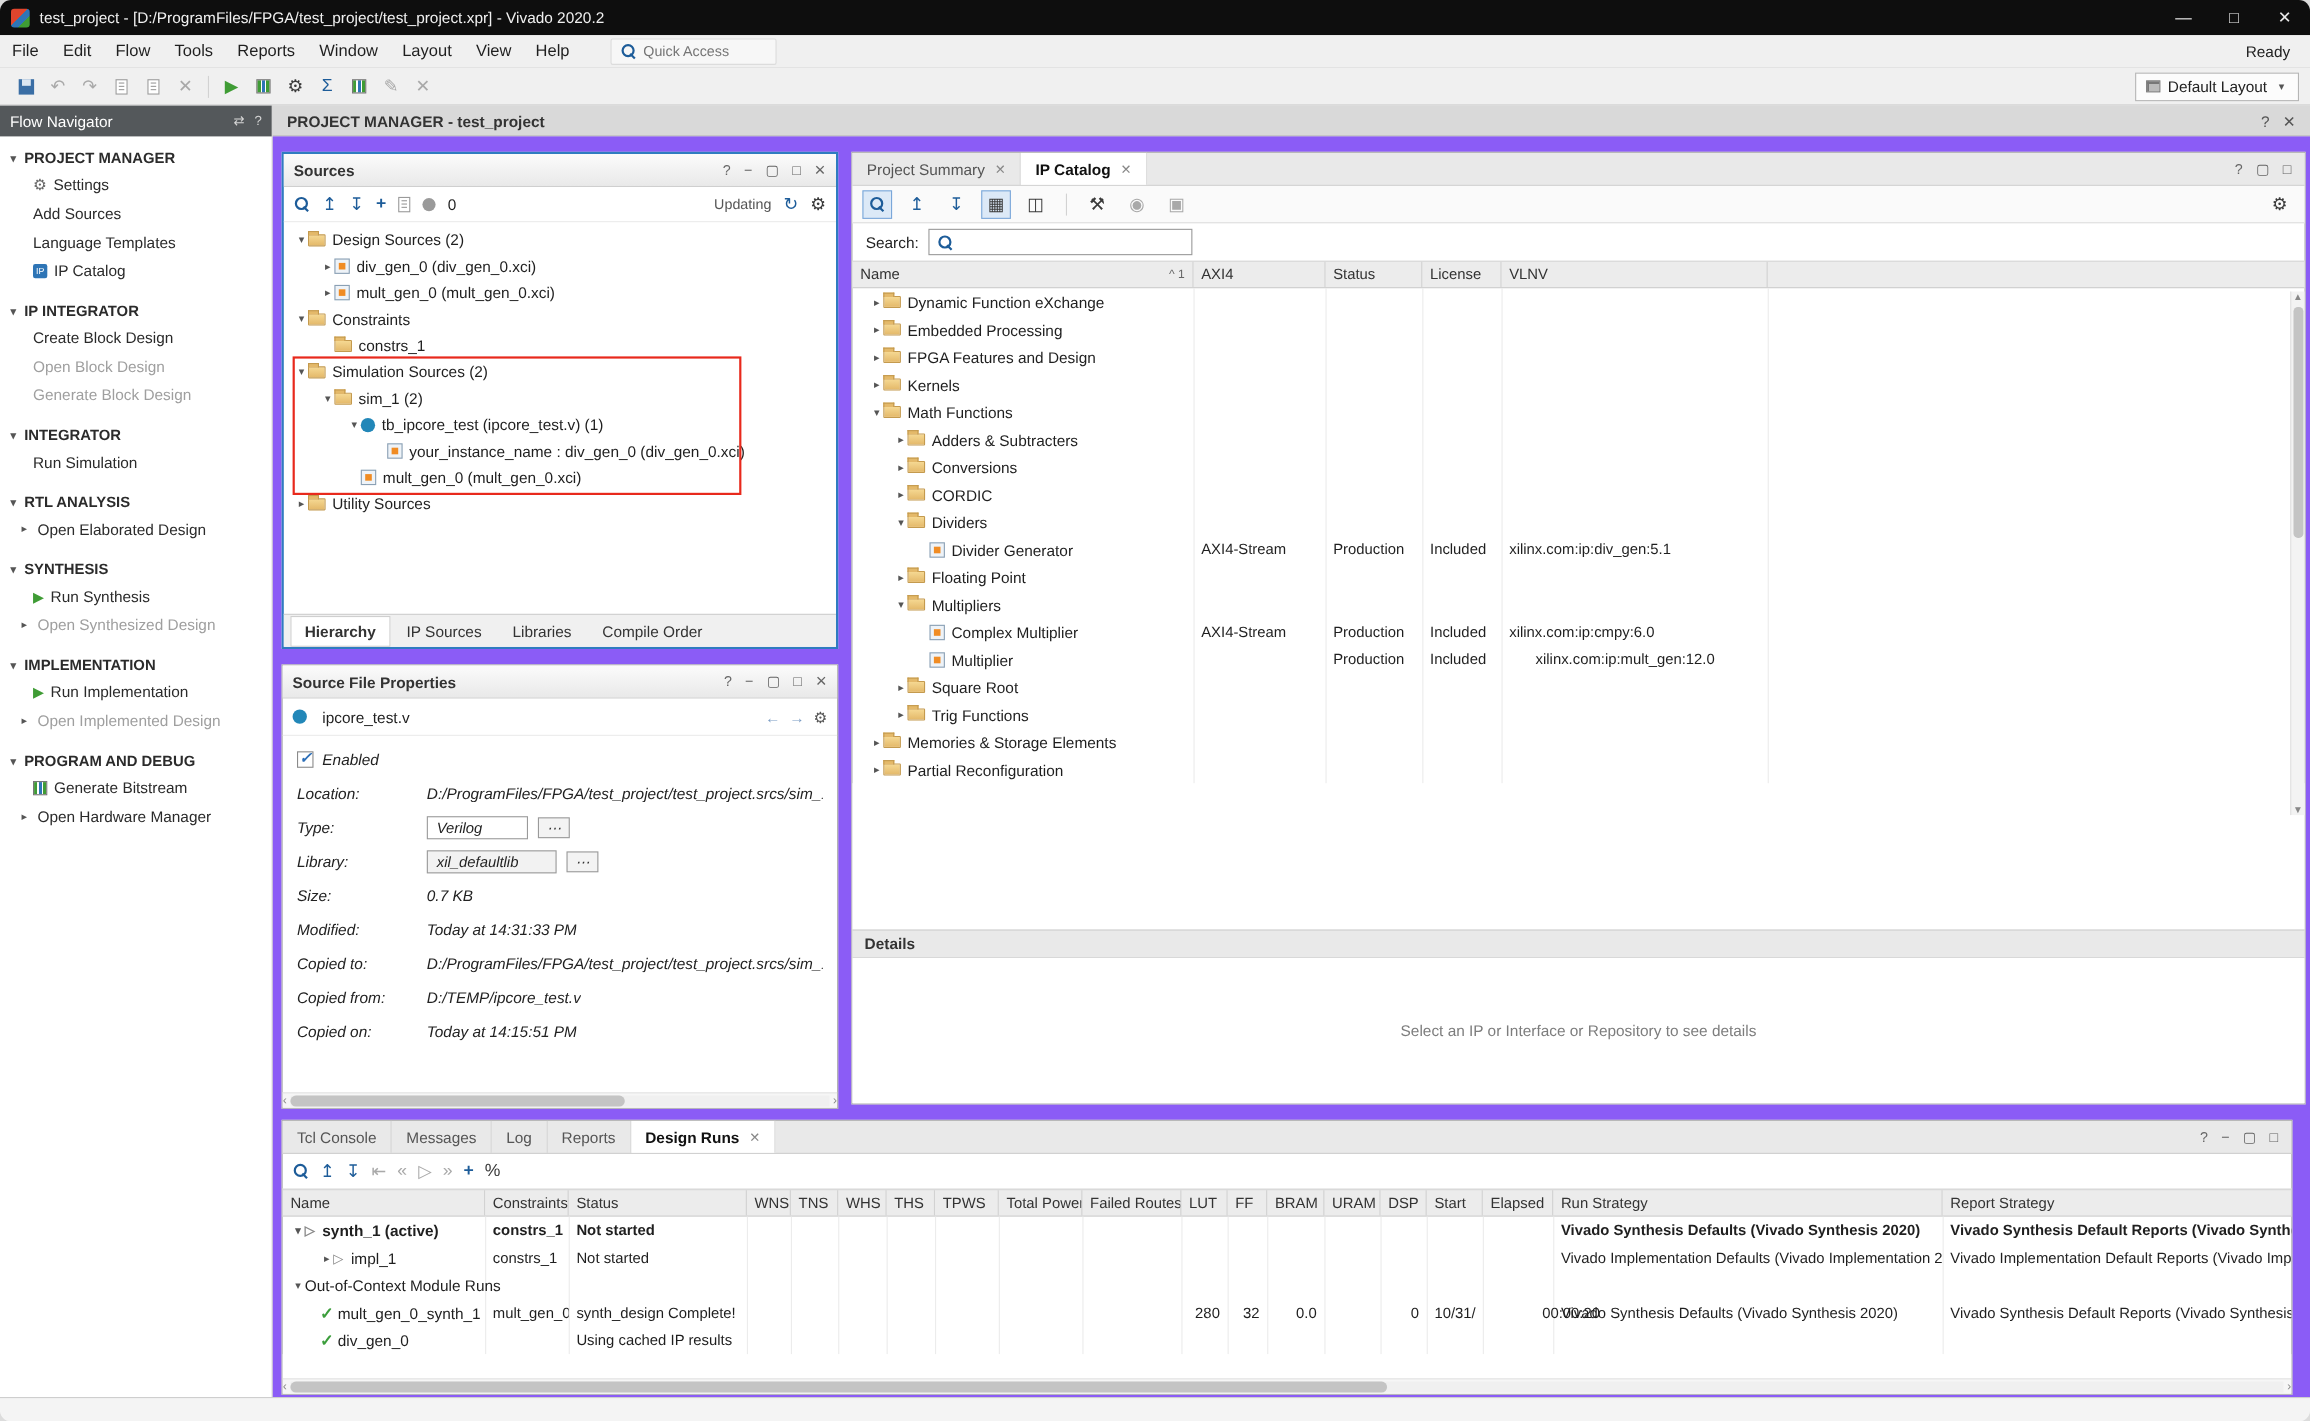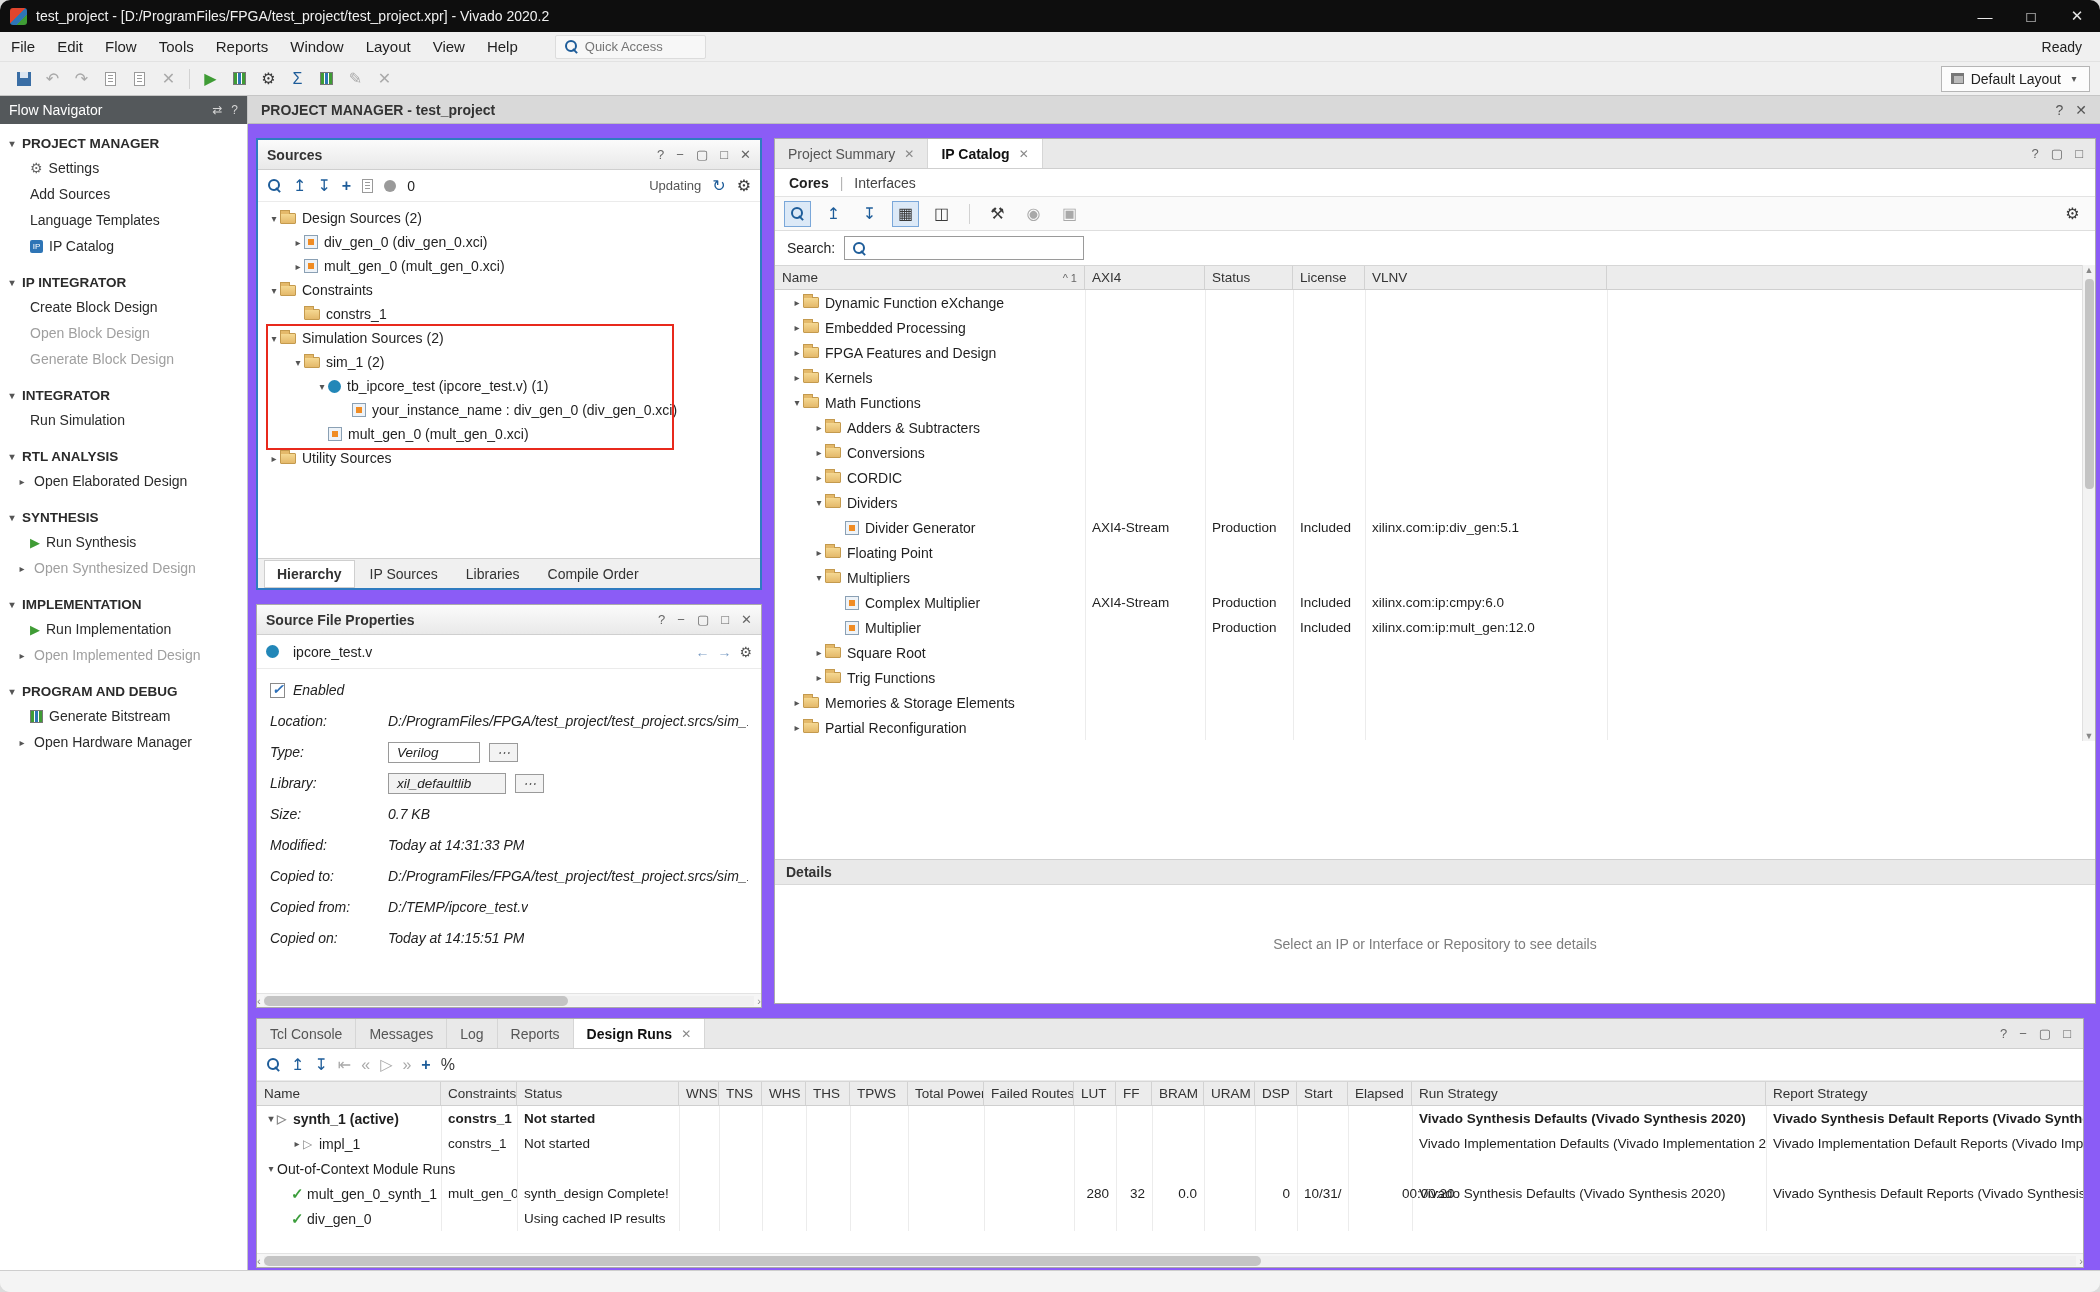--- a/index.html
+++ b/index.html
@@ -500,25 +500,20 @@
             <span class="rtab active">
               <span>IP Catalog</span>
               <span class="tab-x">✕</span>
             </span>
             <span class="rtab-icons">
               <span>?</span>
               <span>▢</span>
               <span>□</span>
             </span>
           </div>
-          <div class="subnav">
-            <span style="font-weight:bold">Cores</span>
-            <span style="color:#b5b5b5">|</span>
-            <span style="color:#444">Interfaces</span>
-          </div>
           <div class="cat-toolbar">
             <span class="ti ti-pressed">
                 <span class="mag"></span>
               </span>
             <span class="ti blue">↥</span>
             <span class="ti blue">↧</span>
             <span class="ti ti-pressed">▦</span>
             <span class="ti">◫</span>
             <span class="tsep"></span>
             <span class="ti">⚒</span>
@@ -623,21 +618,21 @@
               <span class="ccell" style="left:430px;width:88px">Production</span>
               <span class="ccell" style="left:518px;width:72px">Included</span>
               <span class="ccell" style="left:590px;width:242px">xilinx.com:ip:cmpy:6.0</span>
             </div>
             <div class="crow ci2">
               <span class="chev"></span>
                 <span class="i-ip"></span>
               <span>Multiplier</span>
               <span class="ccell" style="left:430px;width:88px">Production</span>
               <span class="ccell" style="left:518px;width:72px">Included</span>
-              <span class="ccell" style="left:590px;width:242px">xilinx.com:ip:mult_gen:12.0</span>
+              <span class="ccell" style="left:614px;width:242px">xilinx.com:ip:mult_gen:12.0</span>
             </div>
             <div class="crow ci1">
               <span class="chev">▸</span>
                 <span class="i-folder"></span>
               <span>Square Root</span>
             </div>
             <div class="crow ci1">
               <span class="chev">▸</span>
                 <span class="i-folder"></span>
               <span>Trig Functions</span>

